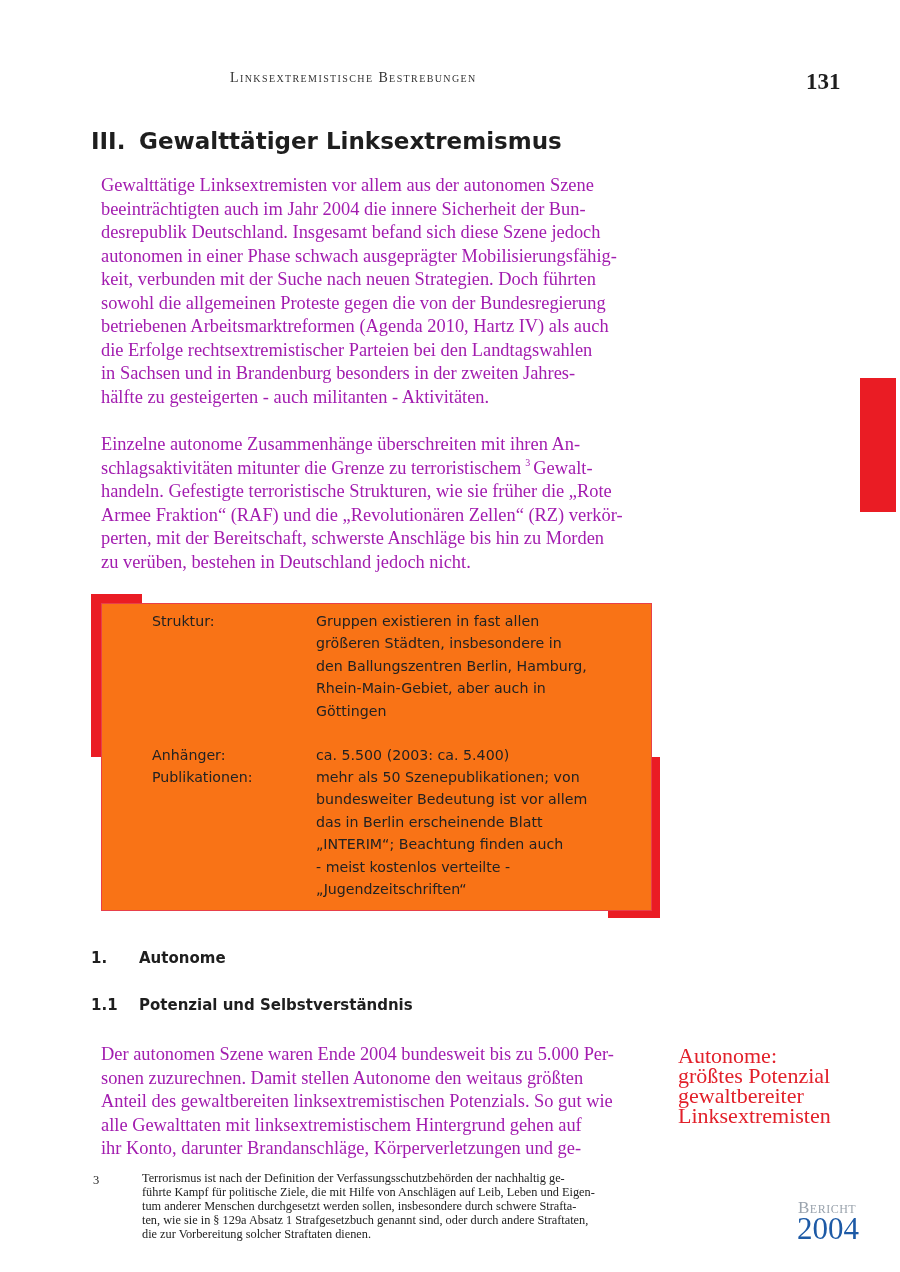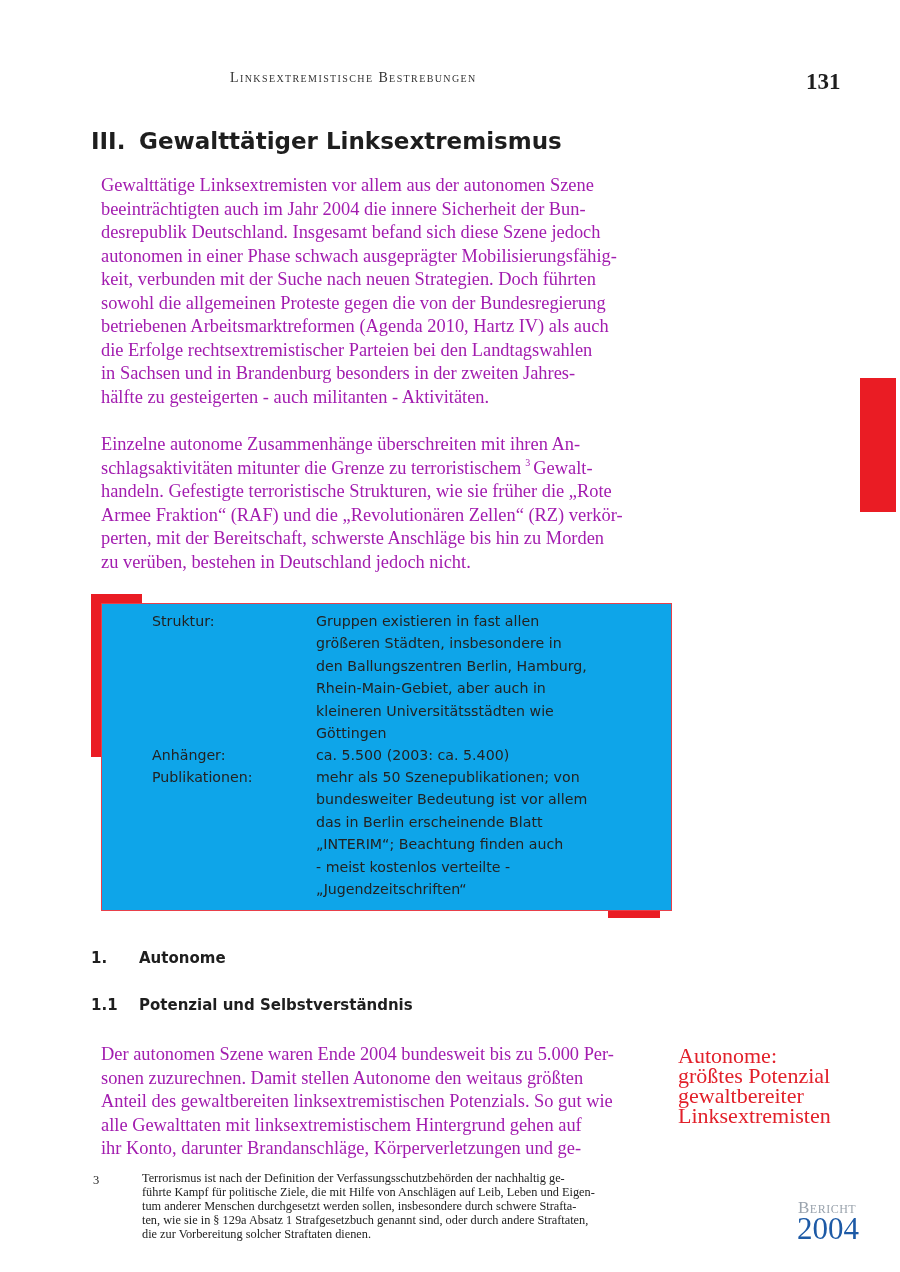--- a/index.html
+++ b/index.html
@@ -28,21 +28,21 @@
     font-size:18.4px; line-height:23.5px; color:#a21caf;margin-left:10px;
   }
   .body-text .line { display:block; white-space:nowrap; }
   .sup { font-size:10px; vertical-align:super; line-height:0; margin:0 3px 0 4px; }
   .side-tab { left:860px; top:378px; width:36px; height:134px; background:#ea1c24; }
 
   .info-red-tl { left:91px; top:594px; width:51px; height:163px; background:#ea1c24; }
   .info-red-br { left:608px; top:757px; width:52px; height:161px; background:#ea1c24; }
   .info-box {
     left:101px; top:603px; width:549px; height:306px;
-    background:#0ea5e9; border:1px solid #e8404a;padding-left:20px;
+    background:#f97316; border:1px solid #e8404a;
   }
   .info-row { position:absolute; font-family:"DejaVu Sans", sans-serif; font-size:14.2px; line-height:22.4px; color:#222; }
   .info-label { left:50px; }
   .info-value { left:214px; width:300px; white-space:nowrap; }
   .info-value .line { display:block; }
 
   .h2 {
     left:91px; font-family:"DejaVu Sans", sans-serif; font-weight:bold;
     font-size:15px; color:#1e1e1e; white-space:nowrap;
   }
@@ -106,21 +106,20 @@
 
 <div class="abs info-red-tl"></div>
 <div class="abs info-red-br"></div>
 <div class="abs info-box">
   <div class="info-row info-label" style="top:6px;">Struktur:</div>
   <div class="info-row info-value" style="top:6px;">
     <span class="line">Gruppen existieren in fast allen</span>
     <span class="line">größeren Städten, insbesondere in</span>
     <span class="line">den Ballungszentren Berlin, Hamburg,</span>
     <span class="line">Rhein-Main-Gebiet, aber auch in</span>
-    <span class="line">kleineren Universitätsstädten wie</span>
     <span class="line">Göttingen</span>
   </div>
   <div class="info-row info-label" style="top:140px;">Anhänger:</div>
   <div class="info-row info-value" style="top:140px;">ca. 5.500 (2003: ca. 5.400)</div>
   <div class="info-row info-label" style="top:162px;">Publikationen:</div>
   <div class="info-row info-value" style="top:162px;">
     <span class="line">mehr als 50 Szenepublikationen; von</span>
     <span class="line">bundesweiter Bedeutung ist vor allem</span>
     <span class="line">das in Berlin erscheinende Blatt</span>
     <span class="line">„INTERIM“; Beachtung finden auch</span>

